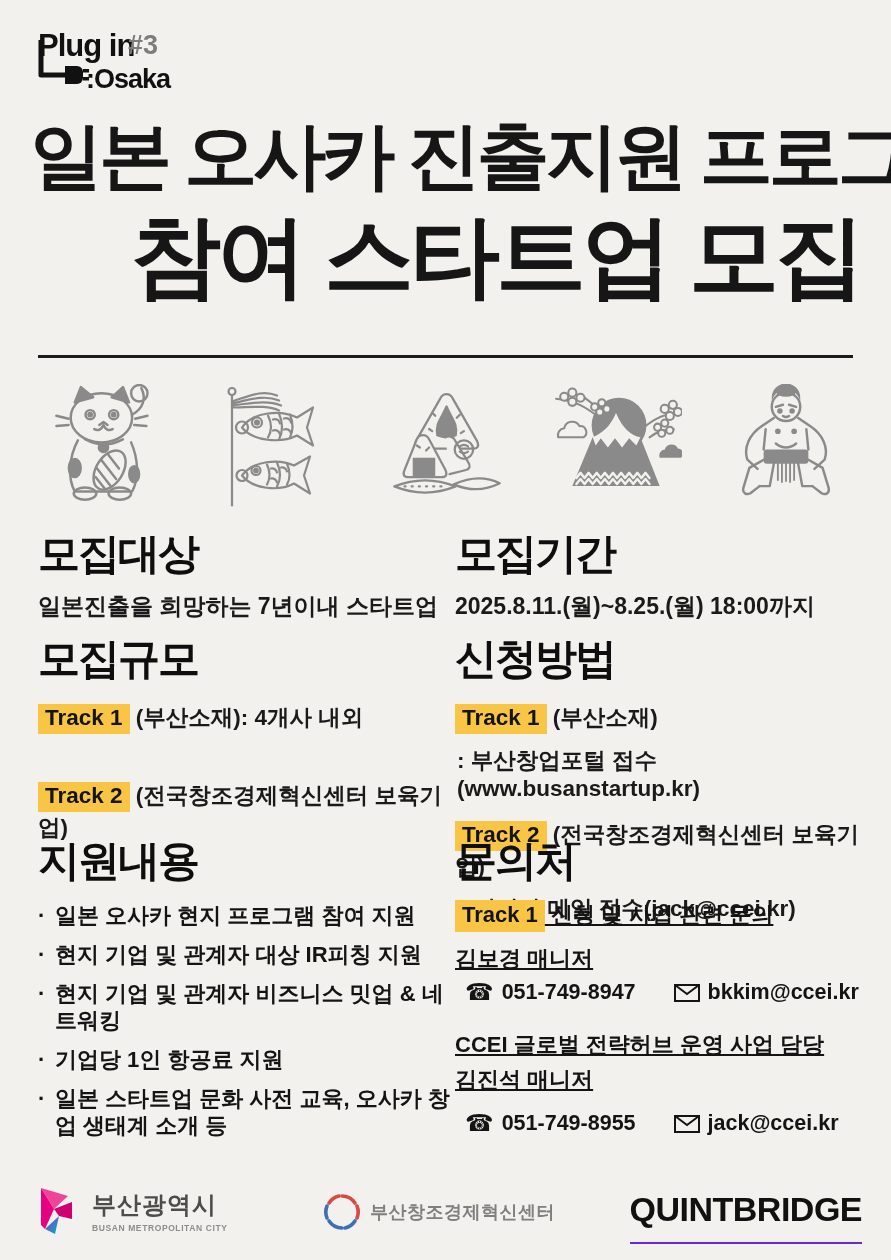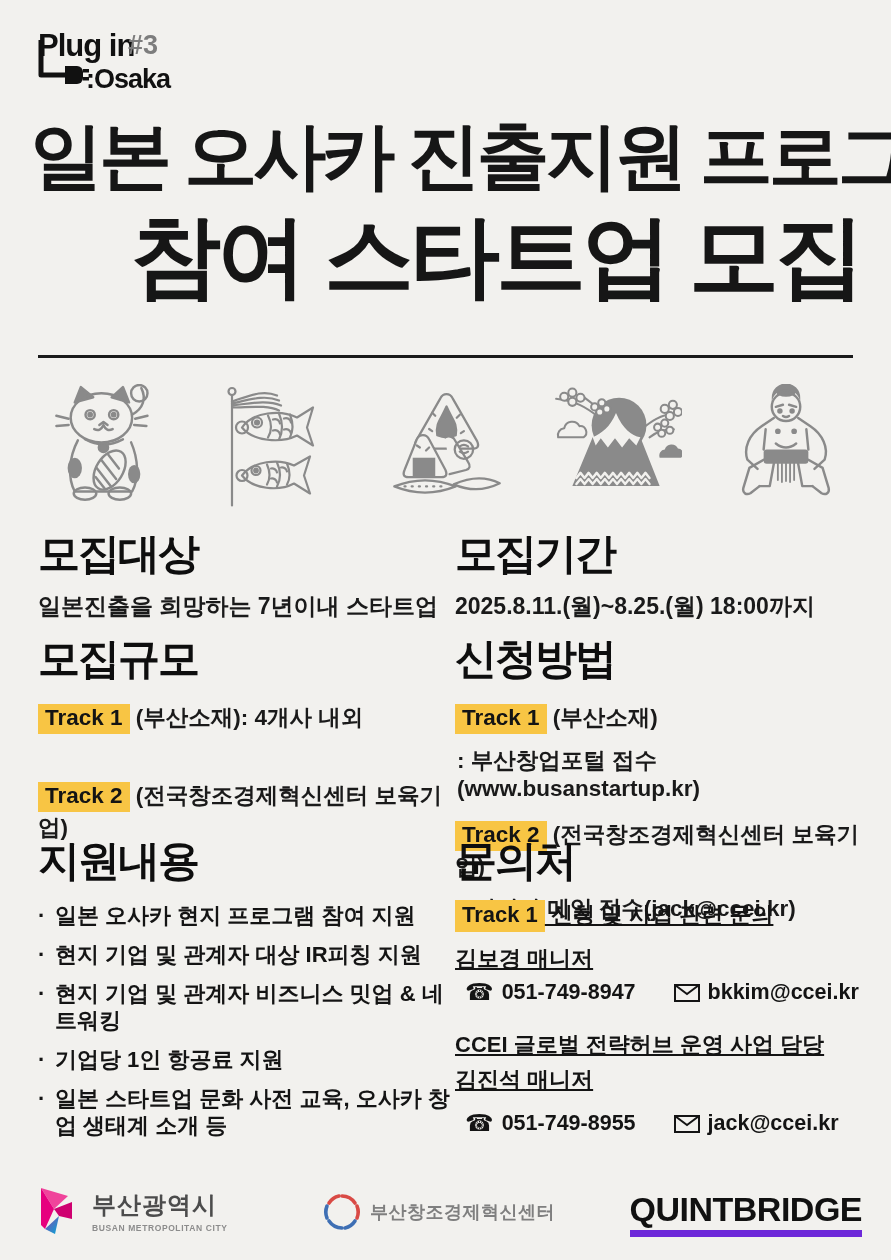--- a/index.html
+++ b/index.html
@@ -73,21 +73,21 @@
   .contact-block2 .c-phone { margin-top:17px; }
 
   
   .footer-busan { left:38px; top:1186px; display:flex; align-items:center; gap:10px; }
   .busan-texts .kr { font-size:24px; font-weight:700; color:#4c4c4c; letter-spacing:1px; }
   .busan-texts .en { font-size:8.5px; font-weight:700; color:#8c8c8c; letter-spacing:0.6px; margin-top:2px; }
   .footer-ccei { left:322px; top:1192px; display:flex; align-items:center; gap:8px; }
   .ccei-name { font-size:18px; font-weight:700; color:#7f7f7f; letter-spacing:0.5px; }
   .footer-quint { right:29px; top:1192px; }
   .quint-name { font-size:34px; font-weight:900; letter-spacing:-0.5px; color:#111;
-                border-bottom:7px solid #6d28d9; padding-bottom:4px; line-height:1; display:inline-block;margin-left:24px; }
+                border-bottom:2px solid #6d28d9; padding-bottom:16px; line-height:1; display:inline-block;margin-left:24px; }
 </style>
 </head>
 <body>
 
 <div class="abs brand">
   <svg class="brand-plug" width="95" height="78" viewBox="0 0 95 78">
     <path d="M19,20 L19,55 L43,55" fill="none" stroke="#111" stroke-width="5" stroke-linejoin="round"></path>
     <path d="M43,46 h12 a6,6 0 0 1 6,6 v6 a6,6 0 0 1 -6,6 h-12 z" fill="#111"></path>
     <rect x="61" y="49" width="6" height="3.5" fill="#111"></rect>
     <rect x="61" y="57" width="6" height="3.5" fill="#111"></rect>

